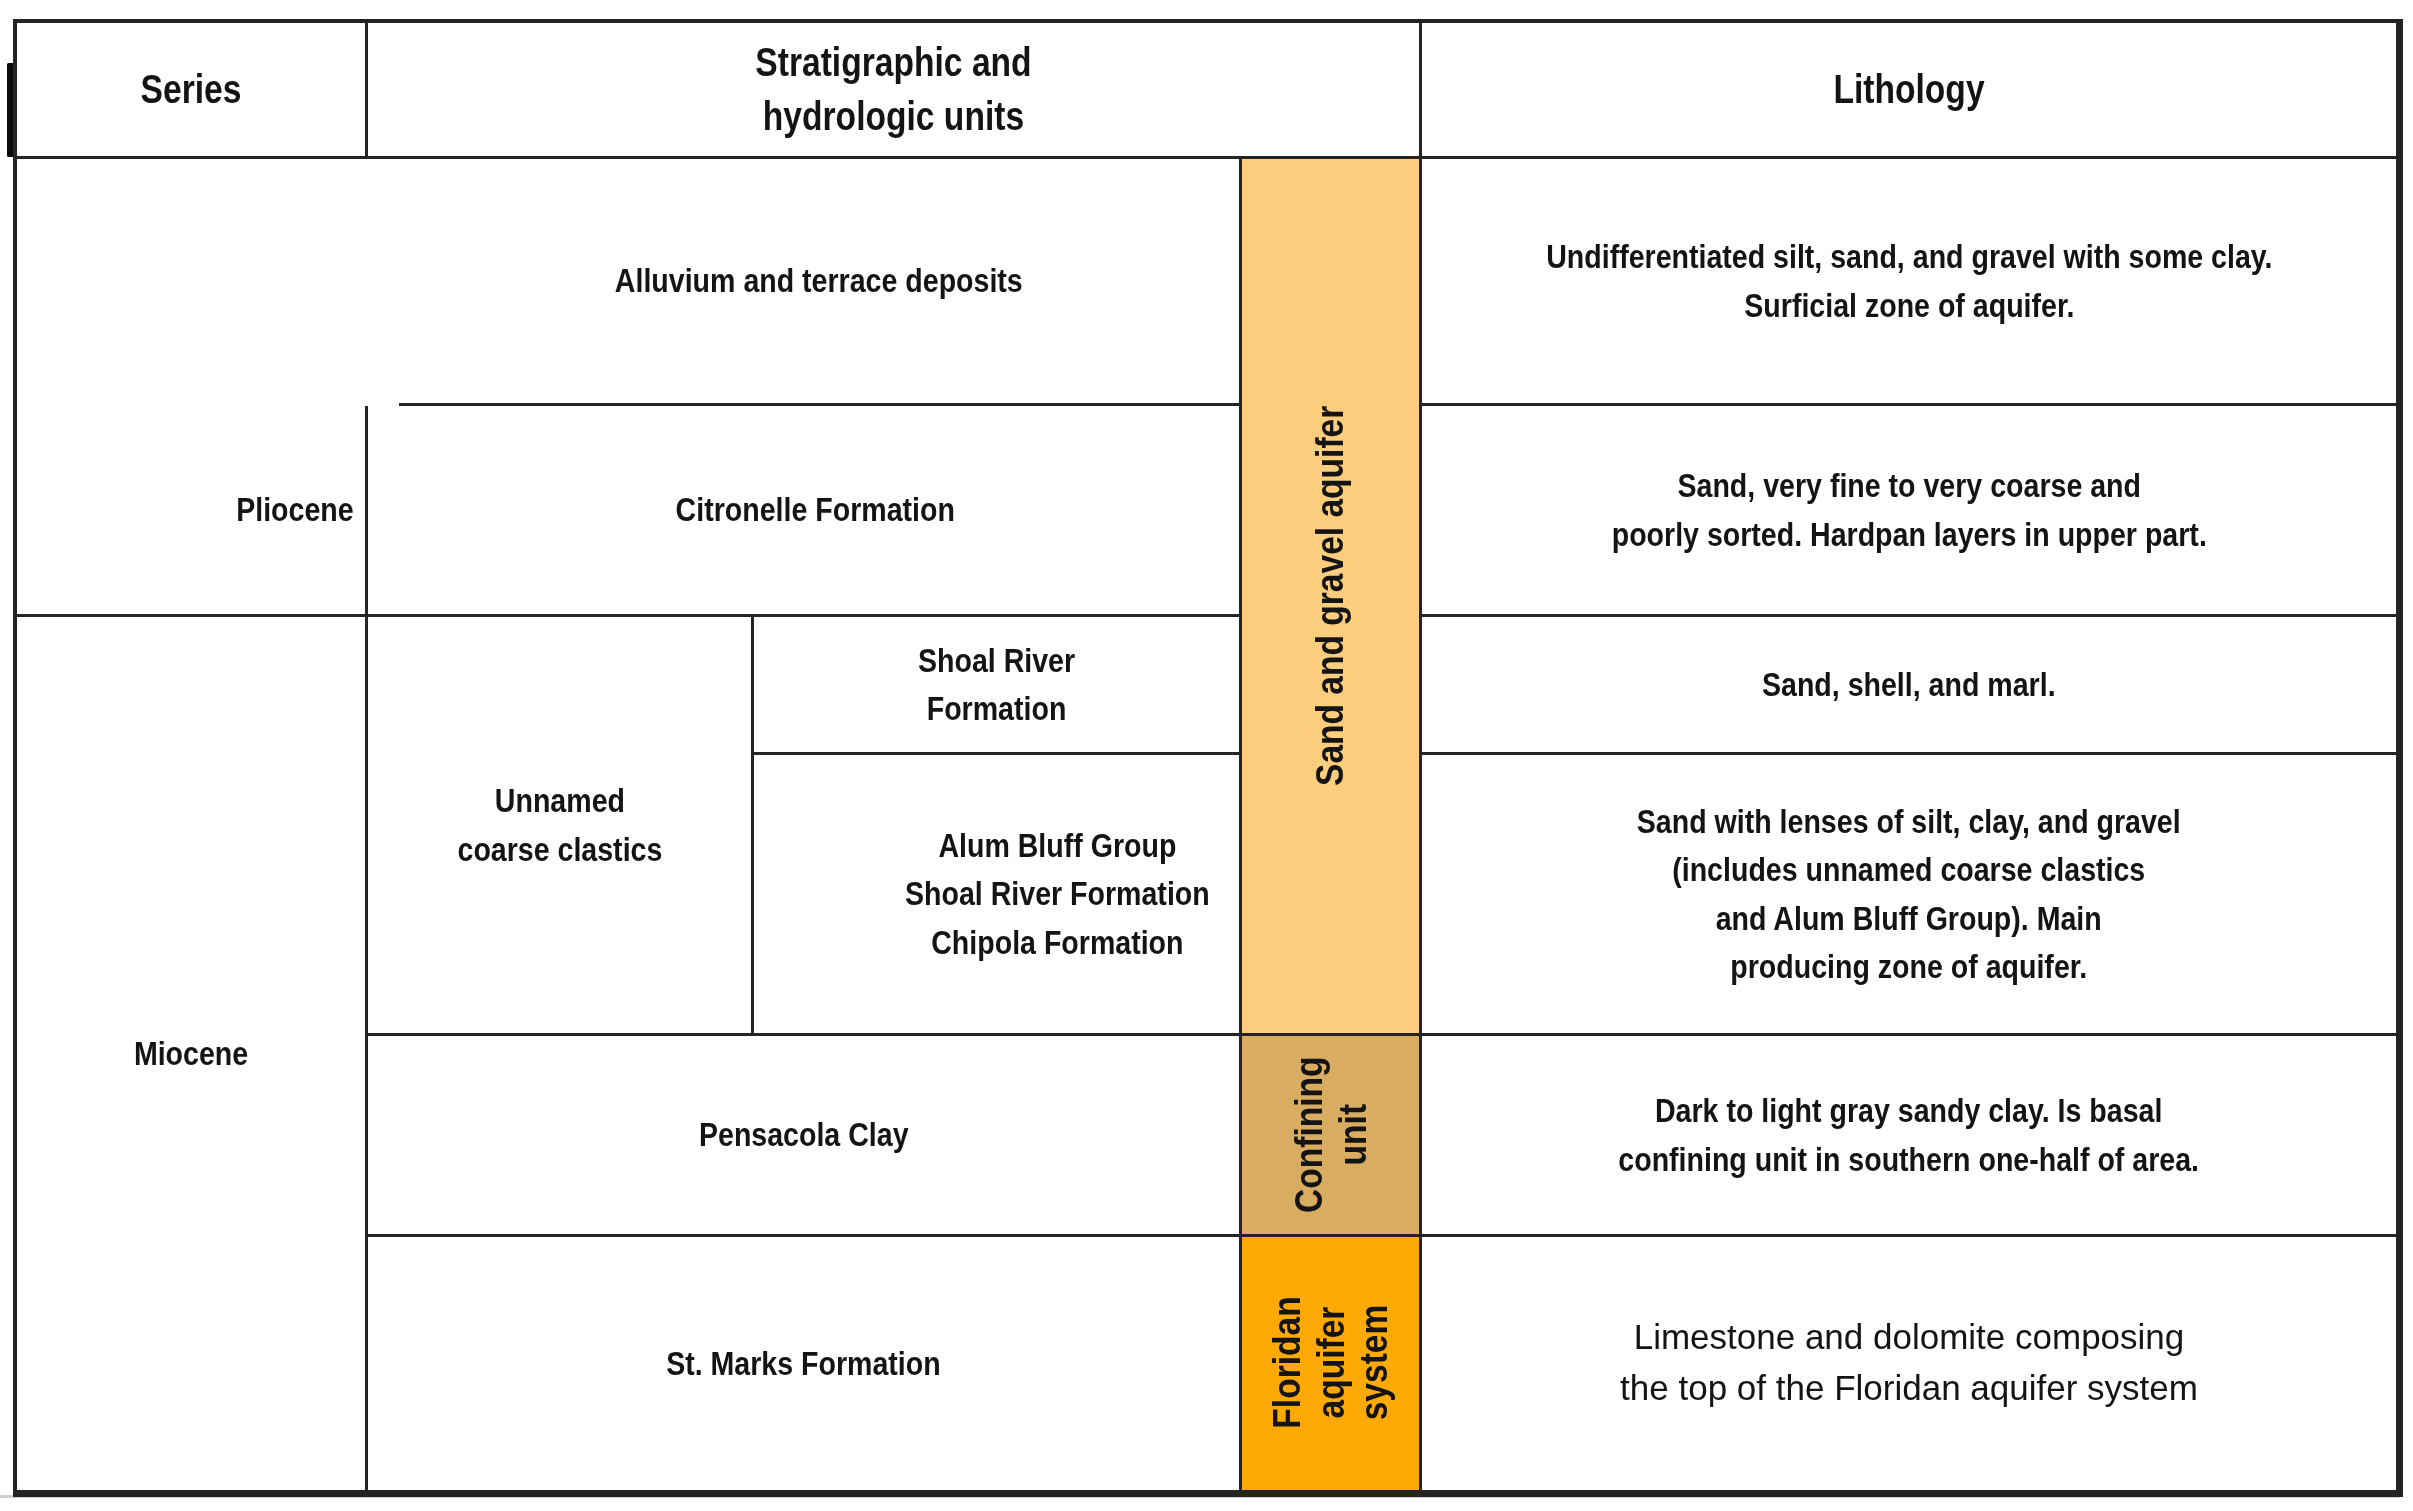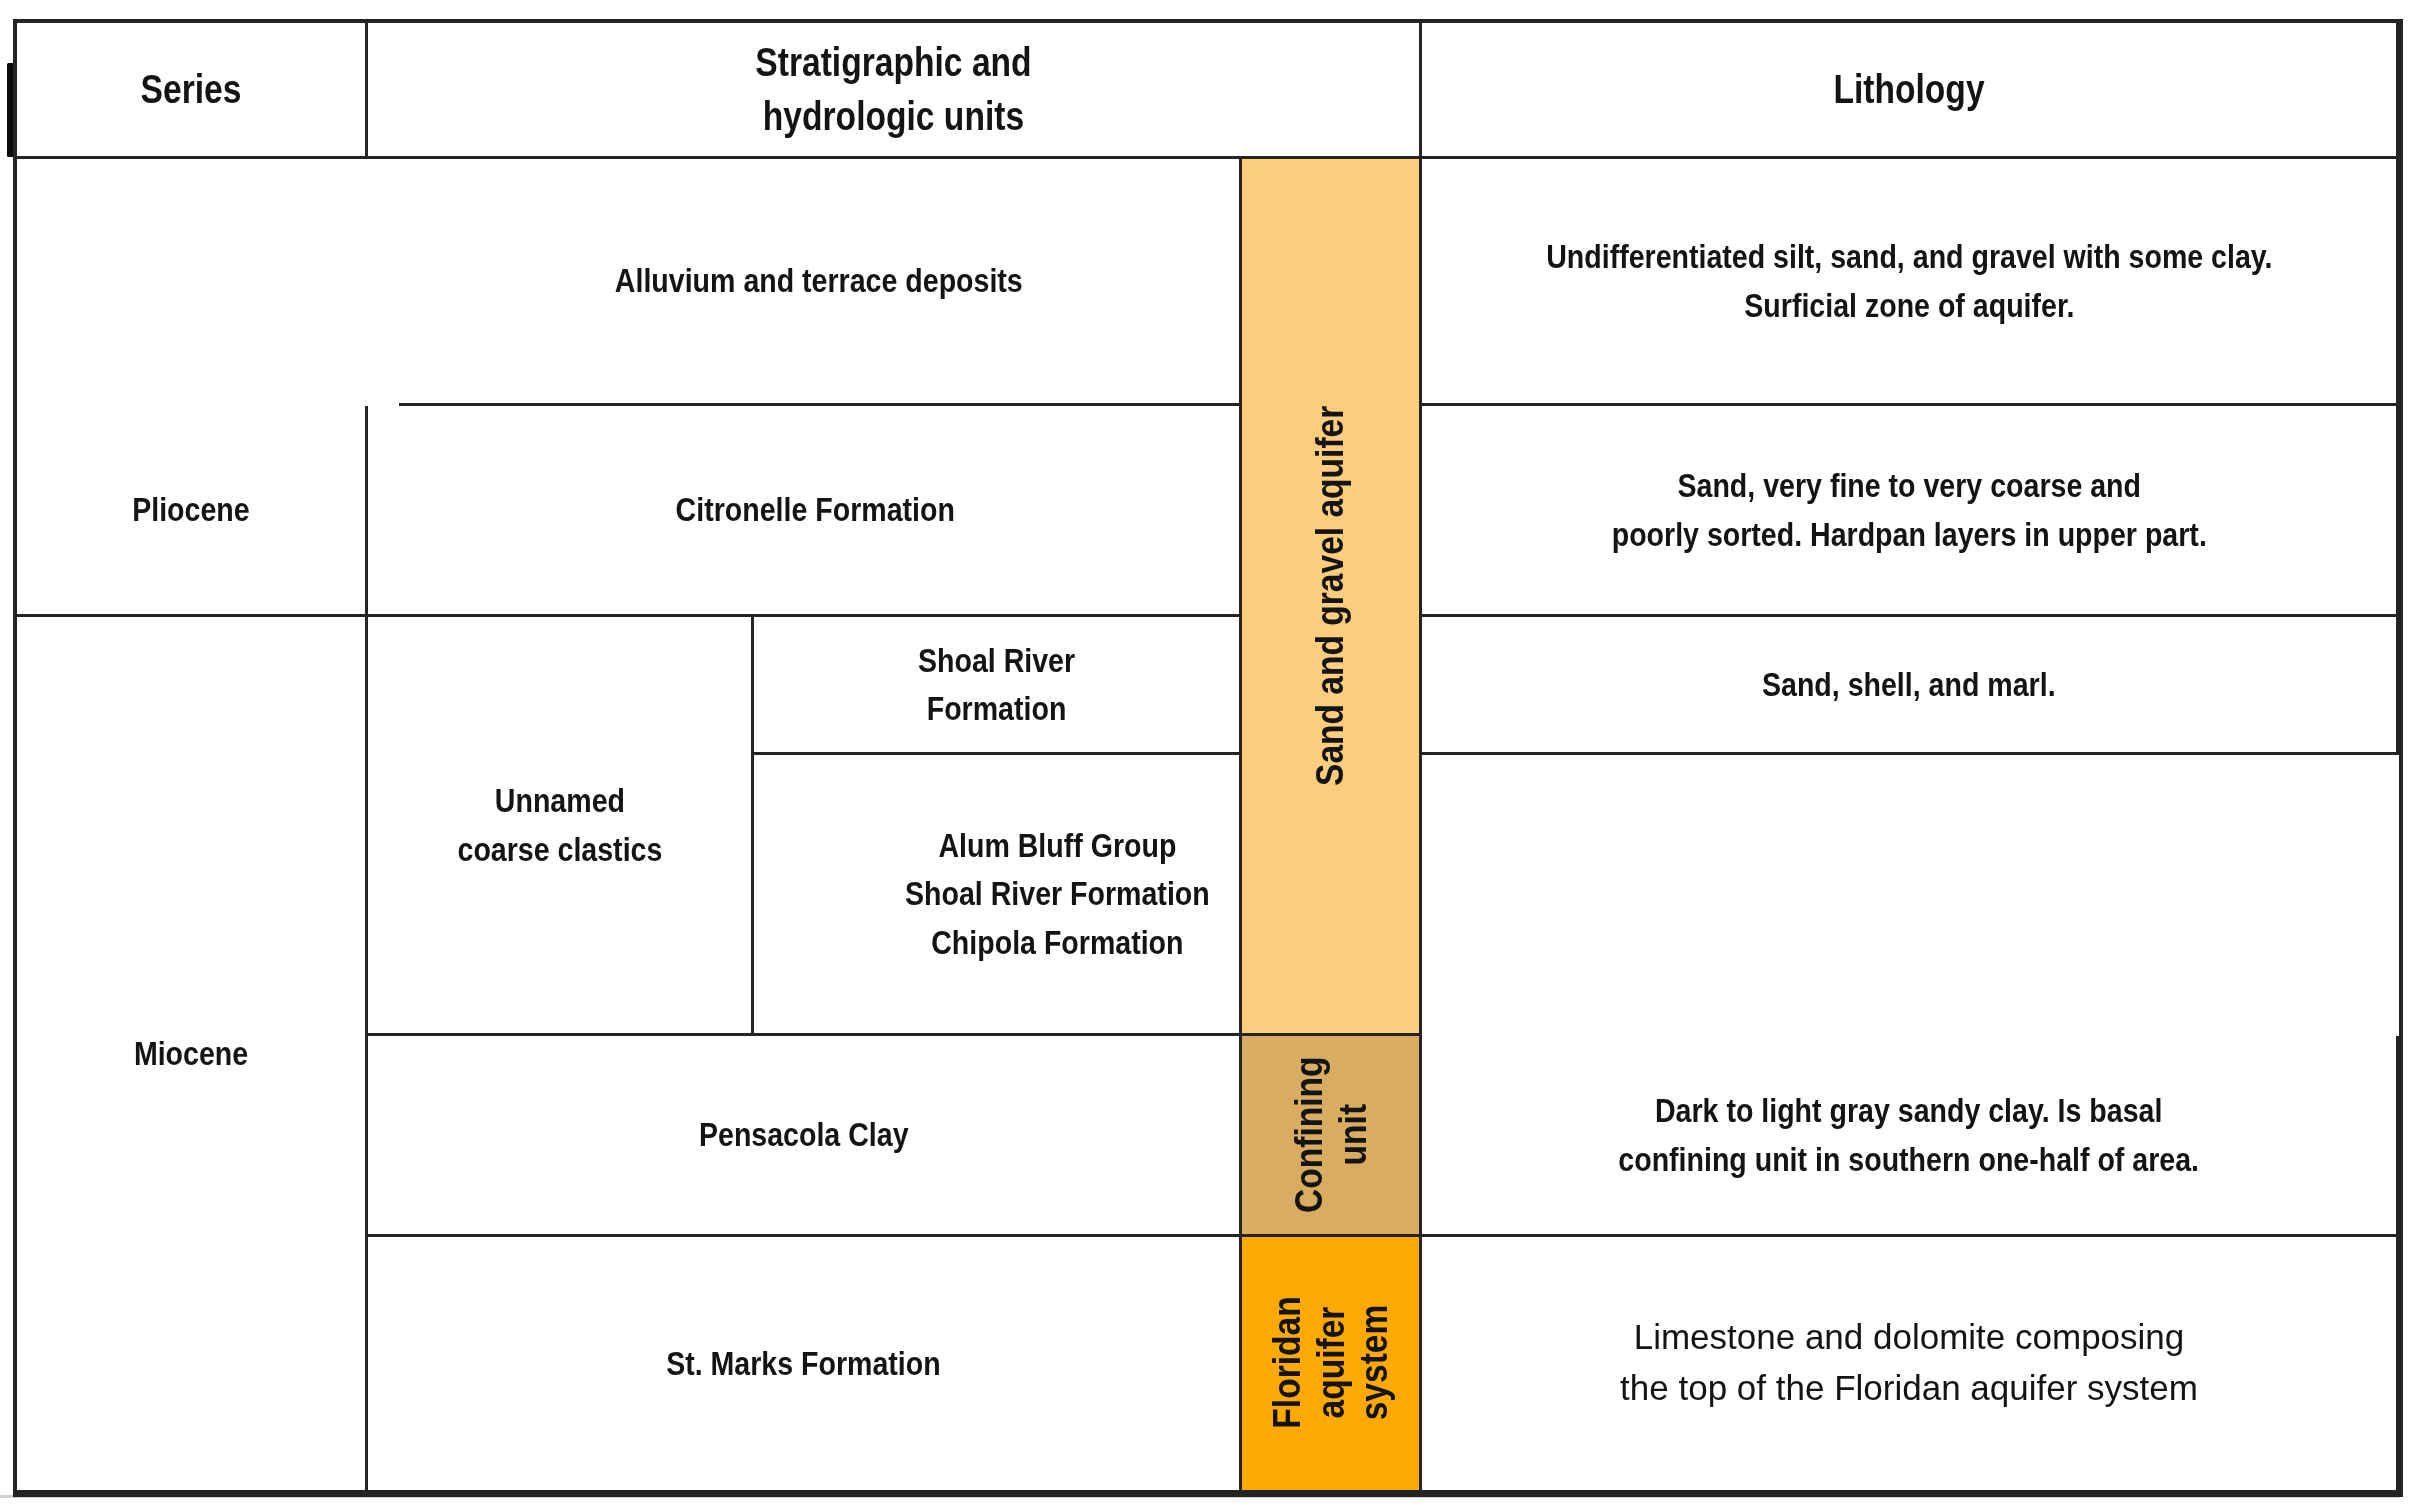--- a/index.html
+++ b/index.html
@@ -49,21 +49,21 @@
   }
 
   
   .g-r1c1{grid-row:1;grid-column:1;}
   .g-r1c234{grid-row:1;grid-column:2/5;}
   .g-r1c5{grid-row:1;grid-column:5;}
   .g-r2c1{grid-row:2;grid-column:1;}
   .g-r2c23{grid-row:2;grid-column:2/4;margin-left:31px;}
   .g-band1{grid-row:2/6;grid-column:4;}
   .g-r2c5{grid-row:2;grid-column:5;}
-  .g-r3c1{grid-row:3;grid-column:1;}
+  .g-r3c1{grid-row:3;grid-column:1;justify-content:flex-end;}
   .g-r3c23{grid-row:3;grid-column:2/4;padding-left:24px;}
   .g-r3c5{grid-row:3;grid-column:5;justify-content:center;}
   .g-miocene{grid-row:4/8;grid-column:1;}
   .g-unnamed{grid-row:4/6;grid-column:2;}
   .g-r4c3{grid-row:4;grid-column:3;}
   .g-r4c5{grid-row:4;grid-column:5;}
   .g-r5c3{grid-row:5;grid-column:3;justify-content:flex-end;}
   .g-r5c5{grid-row:5;grid-column:5;}
   .g-r6c23{grid-row:6;grid-column:2/4;}
   .g-band2{grid-row:6;grid-column:4;}
@@ -136,20 +136,26 @@
 Formation</span>
     </div>
     <div class="cell g-r4c5">
       <span class="txt">Sand, shell, and marl.</span>
     </div>
     <div class="cell g-r5c3">
       <span class="txt">Alum Bluff Group
 Shoal River Formation
 Chipola Formation</span>
     </div>
+    <div class="cell g-r5c5">
+      <span class="txt">Sand with lenses of silt, clay, and gravel
+(includes unnamed coarse clastics
+and Alum Bluff Group). Main
+producing zone of aquifer.</span>
+    </div>
 
     <div class="cell g-r6c23">
       <span class="txt">Pensacola Clay</span>
     </div>
     <div class="cell g-band2" style="background:#D9AD61;">
       <span class="vtxt">Confining
 unit</span>
     </div>
     <div class="cell g-r6c5">
       <span class="txt">Dark to light gray sandy clay. Is basal

